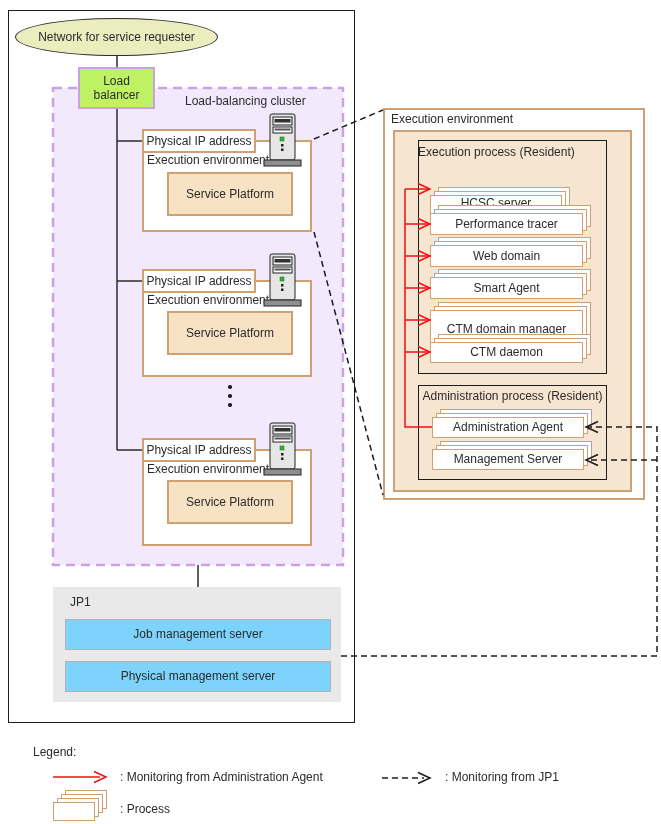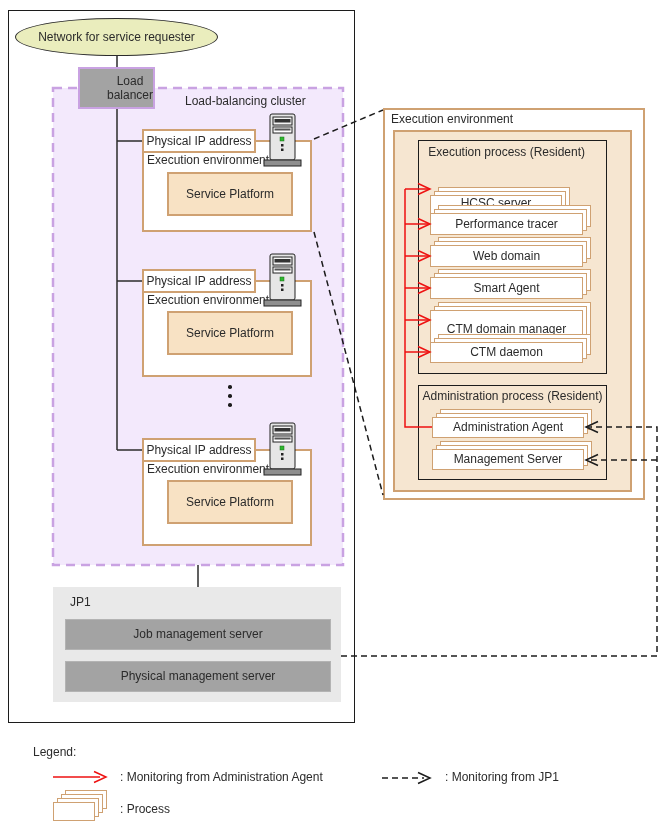--- a/index.html
+++ b/index.html
@@ -10,27 +10,27 @@
   html,body{margin:0;padding:0;}
   body{
     width:661px;height:824px;position:relative;background:#fff;overflow:hidden;
     font-family:"Liberation Sans","DejaVu Sans",sans-serif;font-size:12px;color:var(--ink);
   }
   .abs{position:absolute;box-sizing:border-box;}
   .lbl{position:absolute;white-space:nowrap;line-height:1.15;}
   .ctr{display:flex;align-items:center;justify-content:center;text-align:center;white-space:pre-line;line-height:1.2;}
   .frame{border:1.5px solid #1c1c1c;}
   .ellipse{border:1px solid #2b2b2b;border-radius:50%;background:var(--ellipse-fill);}
-  .pbox{background:#a3a3a3;border:2px solid var(--purple-border);justify-content:flex-end;}
+  .pbox{background:#bef264;border:2px solid var(--purple-border);}
   .tbox{background:#fff;border:2px solid var(--tan-border);}
   .sbox{background:var(--service-fill);border:2px solid var(--tan-border);align-items:center;}
   .innerTan{background:var(--tan-fill);border:2px solid var(--tan-border);}
   .blackbox{border:1.5px solid #1c1c1c;background:transparent;}
   .graybox{background:var(--gray-fill);}
-  .wbox{background:#a3a3a3;border:1px solid #b3b3b3;}
+  .wbox{background:#7dd3fc;border:1px solid #b3b3b3;}
   .stack{position:absolute;}
   .stack .ly{position:absolute;inset:0;background:#fff;border:1.5px solid var(--tan-border);box-sizing:border-box;}
   .stack .ly1{transform:translate(4px,-4px);}
   .stack .ly2{transform:translate(8px,-8px);}
   .stack .ly3{transform:translate(12px,-12px);}
   .stack .face{position:absolute;inset:0;background:#fff;border:1.5px solid var(--tan-border);box-sizing:border-box;}
   .dotcol{display:flex;flex-direction:column;gap:5.5px;}
   .dot{width:3.5px;height:3.5px;background:#1c1c1c;border-radius:50%;}
   svg{display:block;}
   #bg-svg,#fg-svg{position:absolute;left:0;top:0;pointer-events:none;}
@@ -130,21 +130,21 @@
     <rect x="19" y="35.5" width="2.5" height="2.5" fill="#222"></rect>
     <rect x="2" y="47" width="37" height="6" fill="#8f8f8f" stroke="#222"></rect>
   </svg>
 </div>
 
 <div class="abs tbox" style="left:383px;top:108px;width:262px;height:392px;"></div>
 <div class="lbl" style="left:391px;top:113px;">Execution environment</div>
 <div class="abs innerTan" style="left:393px;top:130px;width:239px;height:362px;"></div>
 
 <div class="abs blackbox" style="left:418px;top:140px;width:189px;height:234px;"></div>
-<div class="lbl" style="left:418px;top:146px;width:167px;text-align:right;">Execution process (Resident)</div>
+<div class="lbl" style="left:418px;top:146px;width:167px;text-align:left;">Execution process (Resident)</div>
 
 <div class="stack" style="left:430px;top:174px;width:132px;height:31px;margin-top:21px;">
   <i class="ly ly2"></i>
     <i class="ly ly1"></i>
   <span class="face ctr">HCSC server
 (J2EE server)</span>
 </div>
 <div class="stack" style="left:430px;top:213px;width:153px;height:22px;">
   <i class="ly ly2"></i>
     <i class="ly ly1"></i>

